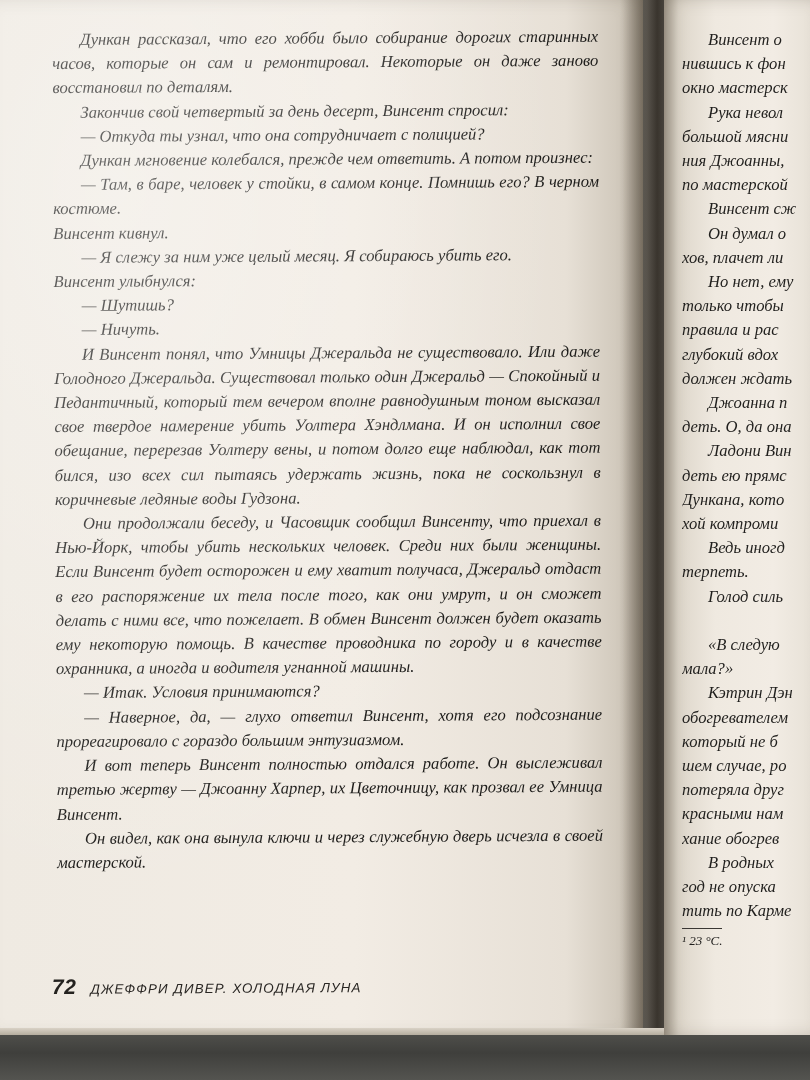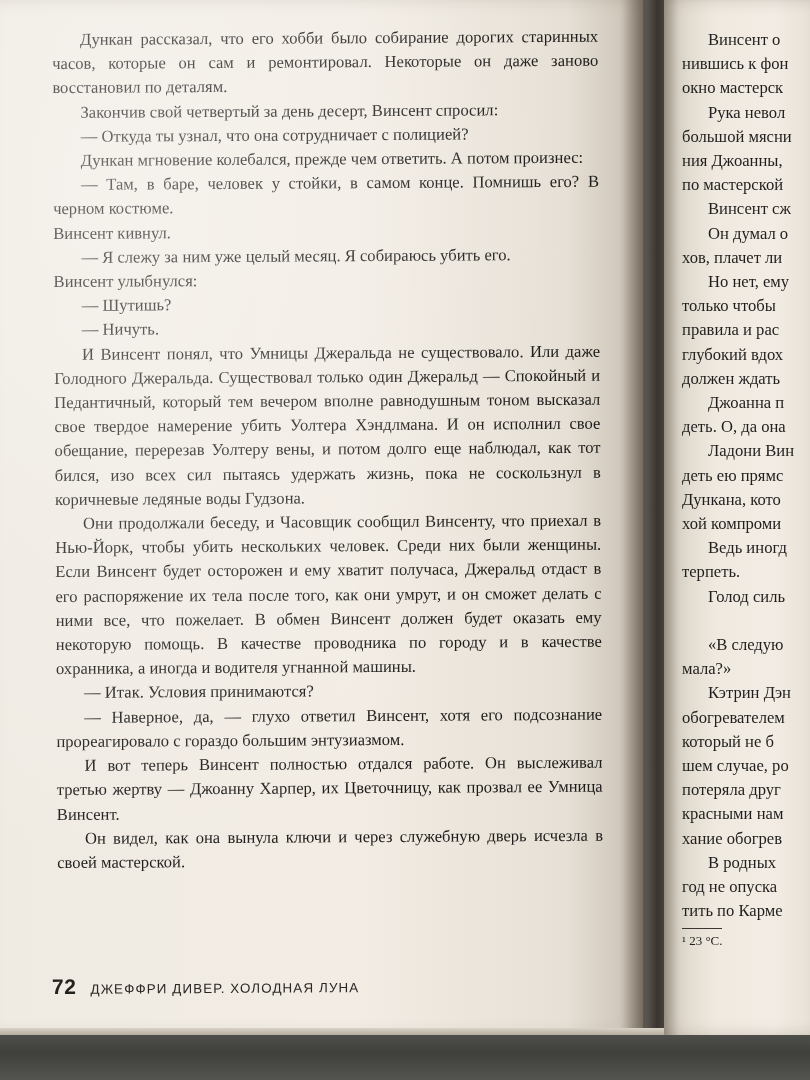--- a/index.html
+++ b/index.html
@@ -7,20 +7,21 @@
     padding: 0;
     background: #6b6b68;
   }
   #page {
     position: relative;
     width: 810px;
     height: 1080px;
     overflow: hidden;
     background: #8a8a86;
     font-family: "Liberation Serif", serif;
+    font-style: italic;
   }
   
   .backdrop {
     position: absolute;
     inset: 0;
     background:
       linear-gradient(90deg, #5c5c58 0%, #6e6e6a 12%, #7a7a76 30%, #6a6a66 100%);
   }
   
   .page-left {

